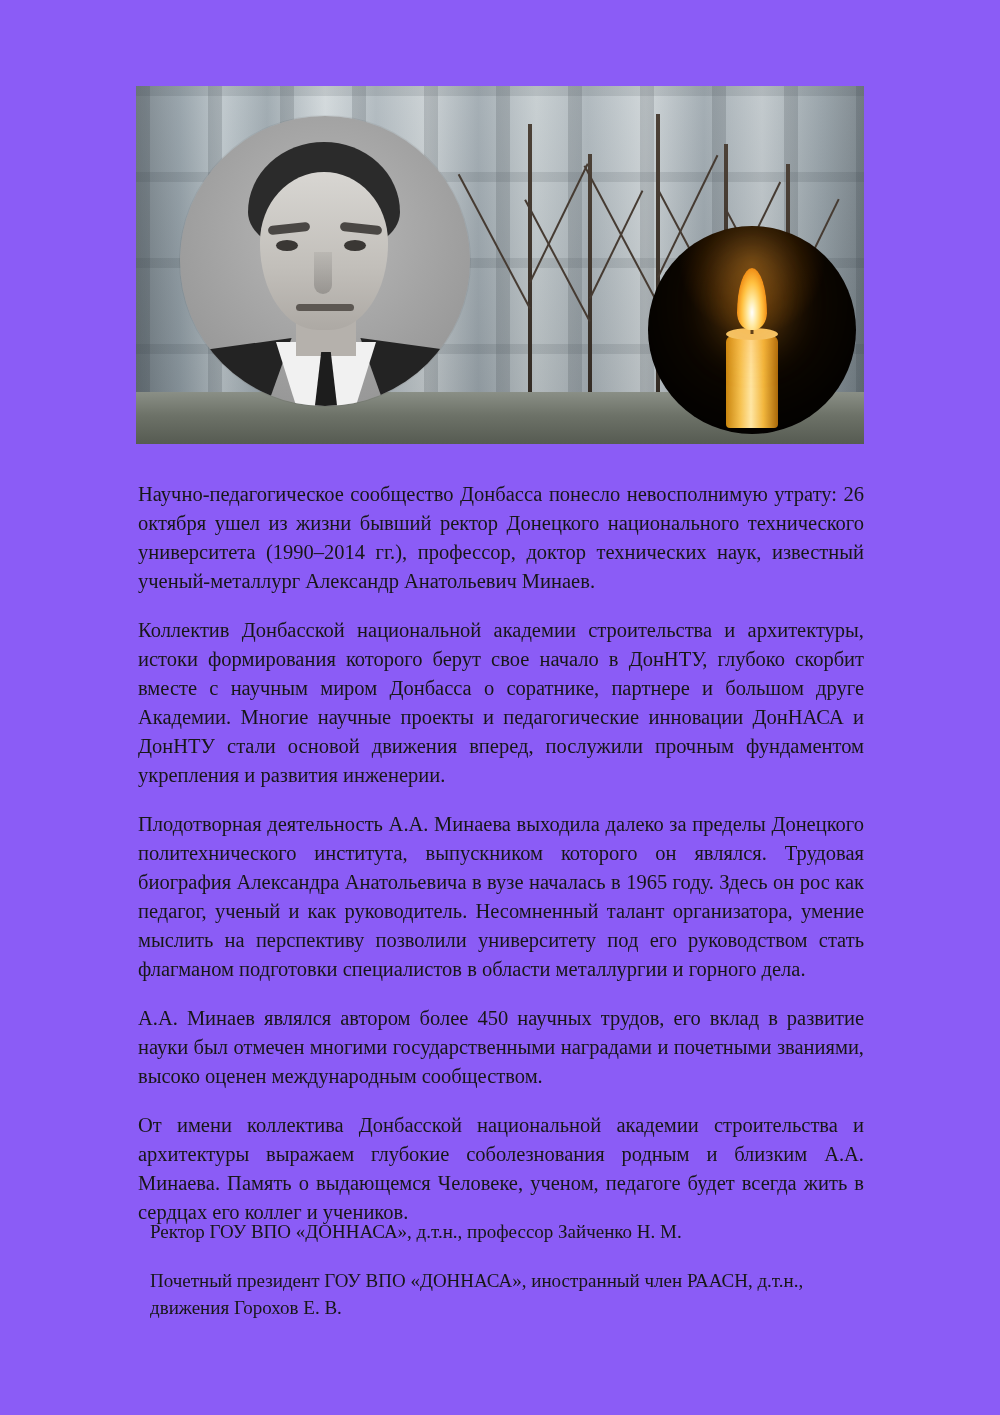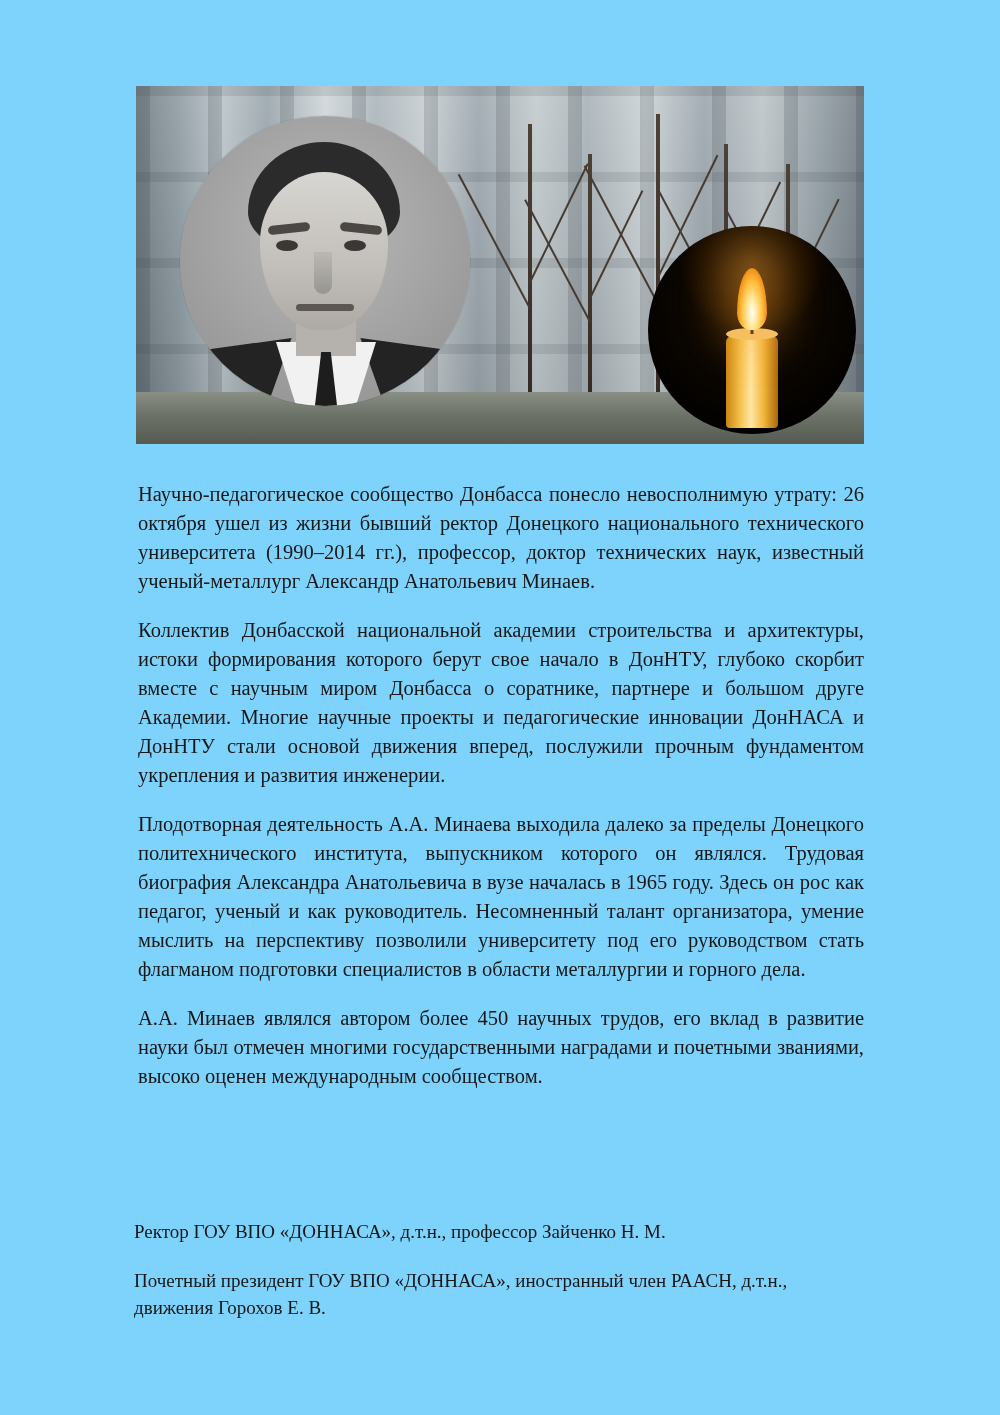--- a/index.html
+++ b/index.html
@@ -12,21 +12,21 @@
     height: 1415px;
     position: relative;
     font-family: "Liberation Serif", serif;
     color: #1a1a1a;
     overflow: hidden;
   }
 
   .page {
     position: absolute;
     inset: 0;
-    background: #7dd3fc;
+    background: #8b5cf6;
   }
 
   
   .header-media {
     position: absolute;
     left: 136px;
     top: 86px;
     width: 728px;
     height: 358px;
     overflow: hidden;
@@ -241,21 +241,21 @@
   p.para {
     margin: 0 0 20px 0;
     font-size: 20.5px;
     line-height: 29px;
     text-align: justify;
     text-justify: inter-word;
     color: #171717;
   }
   .signatures {
     position: absolute;
-    left: 134px;
+    left: 150px;
     top: 1218px;
     width: 726px;
   }
   p.sig {
     margin: 0 0 22px 0;
     font-size: 19px;
     line-height: 27px;
     text-align: left;
     color: #171717;
   }
@@ -300,20 +300,21 @@
       <div class="c-wick"></div>
       <div class="c-flame"></div>
     </div>
   </div>
 
   <div class="content">
     <p class="para">Научно-педагогическое сообщество Донбасса понесло невосполнимую утрату: 26 октября ушел из жизни бывший ректор Донецкого национального технического университета (1990–2014 гг.), профессор, доктор технических наук, известный ученый-металлург Александр Анатольевич Минаев.</p>
     <p class="para">Коллектив Донбасской национальной академии строительства и архитектуры, истоки формирования которого берут свое начало в ДонНТУ, глубоко скорбит вместе с научным миром Донбасса о соратнике, партнере и большом друге Академии. Многие научные проекты и педагогические инновации ДонНАСА и ДонНТУ стали основой движения вперед, послужили прочным фундаментом укрепления и развития инженерии.</p>
     <p class="para">Плодотворная деятельность А.А. Минаева выходила далеко за пределы Донецкого политехнического института, выпускником которого он являлся. Трудовая биография Александра Анатольевича в вузе началась в 1965 году. Здесь он рос как педагог, ученый и как руководитель. Несомненный талант организатора, умение мыслить на перспективу позволили университету под его руководством стать флагманом подготовки специалистов в области металлургии и горного дела.</p>
     <p class="para">А.А. Минаев являлся автором более 450 научных трудов, его вклад в развитие науки был отмечен многими государственными наградами и почетными званиями, высоко оценен международным сообществом.</p>
+    <p class="para">От имени коллектива Донбасской национальной академии строительства и архитектуры выражаем глубокие соболезнования родным и близким А.А. Минаева. Память о выдающемся Человеке, ученом, педагоге будет всегда жить в сердцах его коллег и учеников.</p>
   </div>
 
   <div class="signatures">
     <p class="sig">Ректор ГОУ ВПО «ДОННАСА», д.т.н., профессор Зайченко Н. М.</p>
     <p class="sig">Почетный президент ГОУ ВПО «ДОННАСА», иностранный член РААСН, д.т.н., движения Горохов Е. В.</p>
   </div>
 
 </div>
 
 </body></html>

